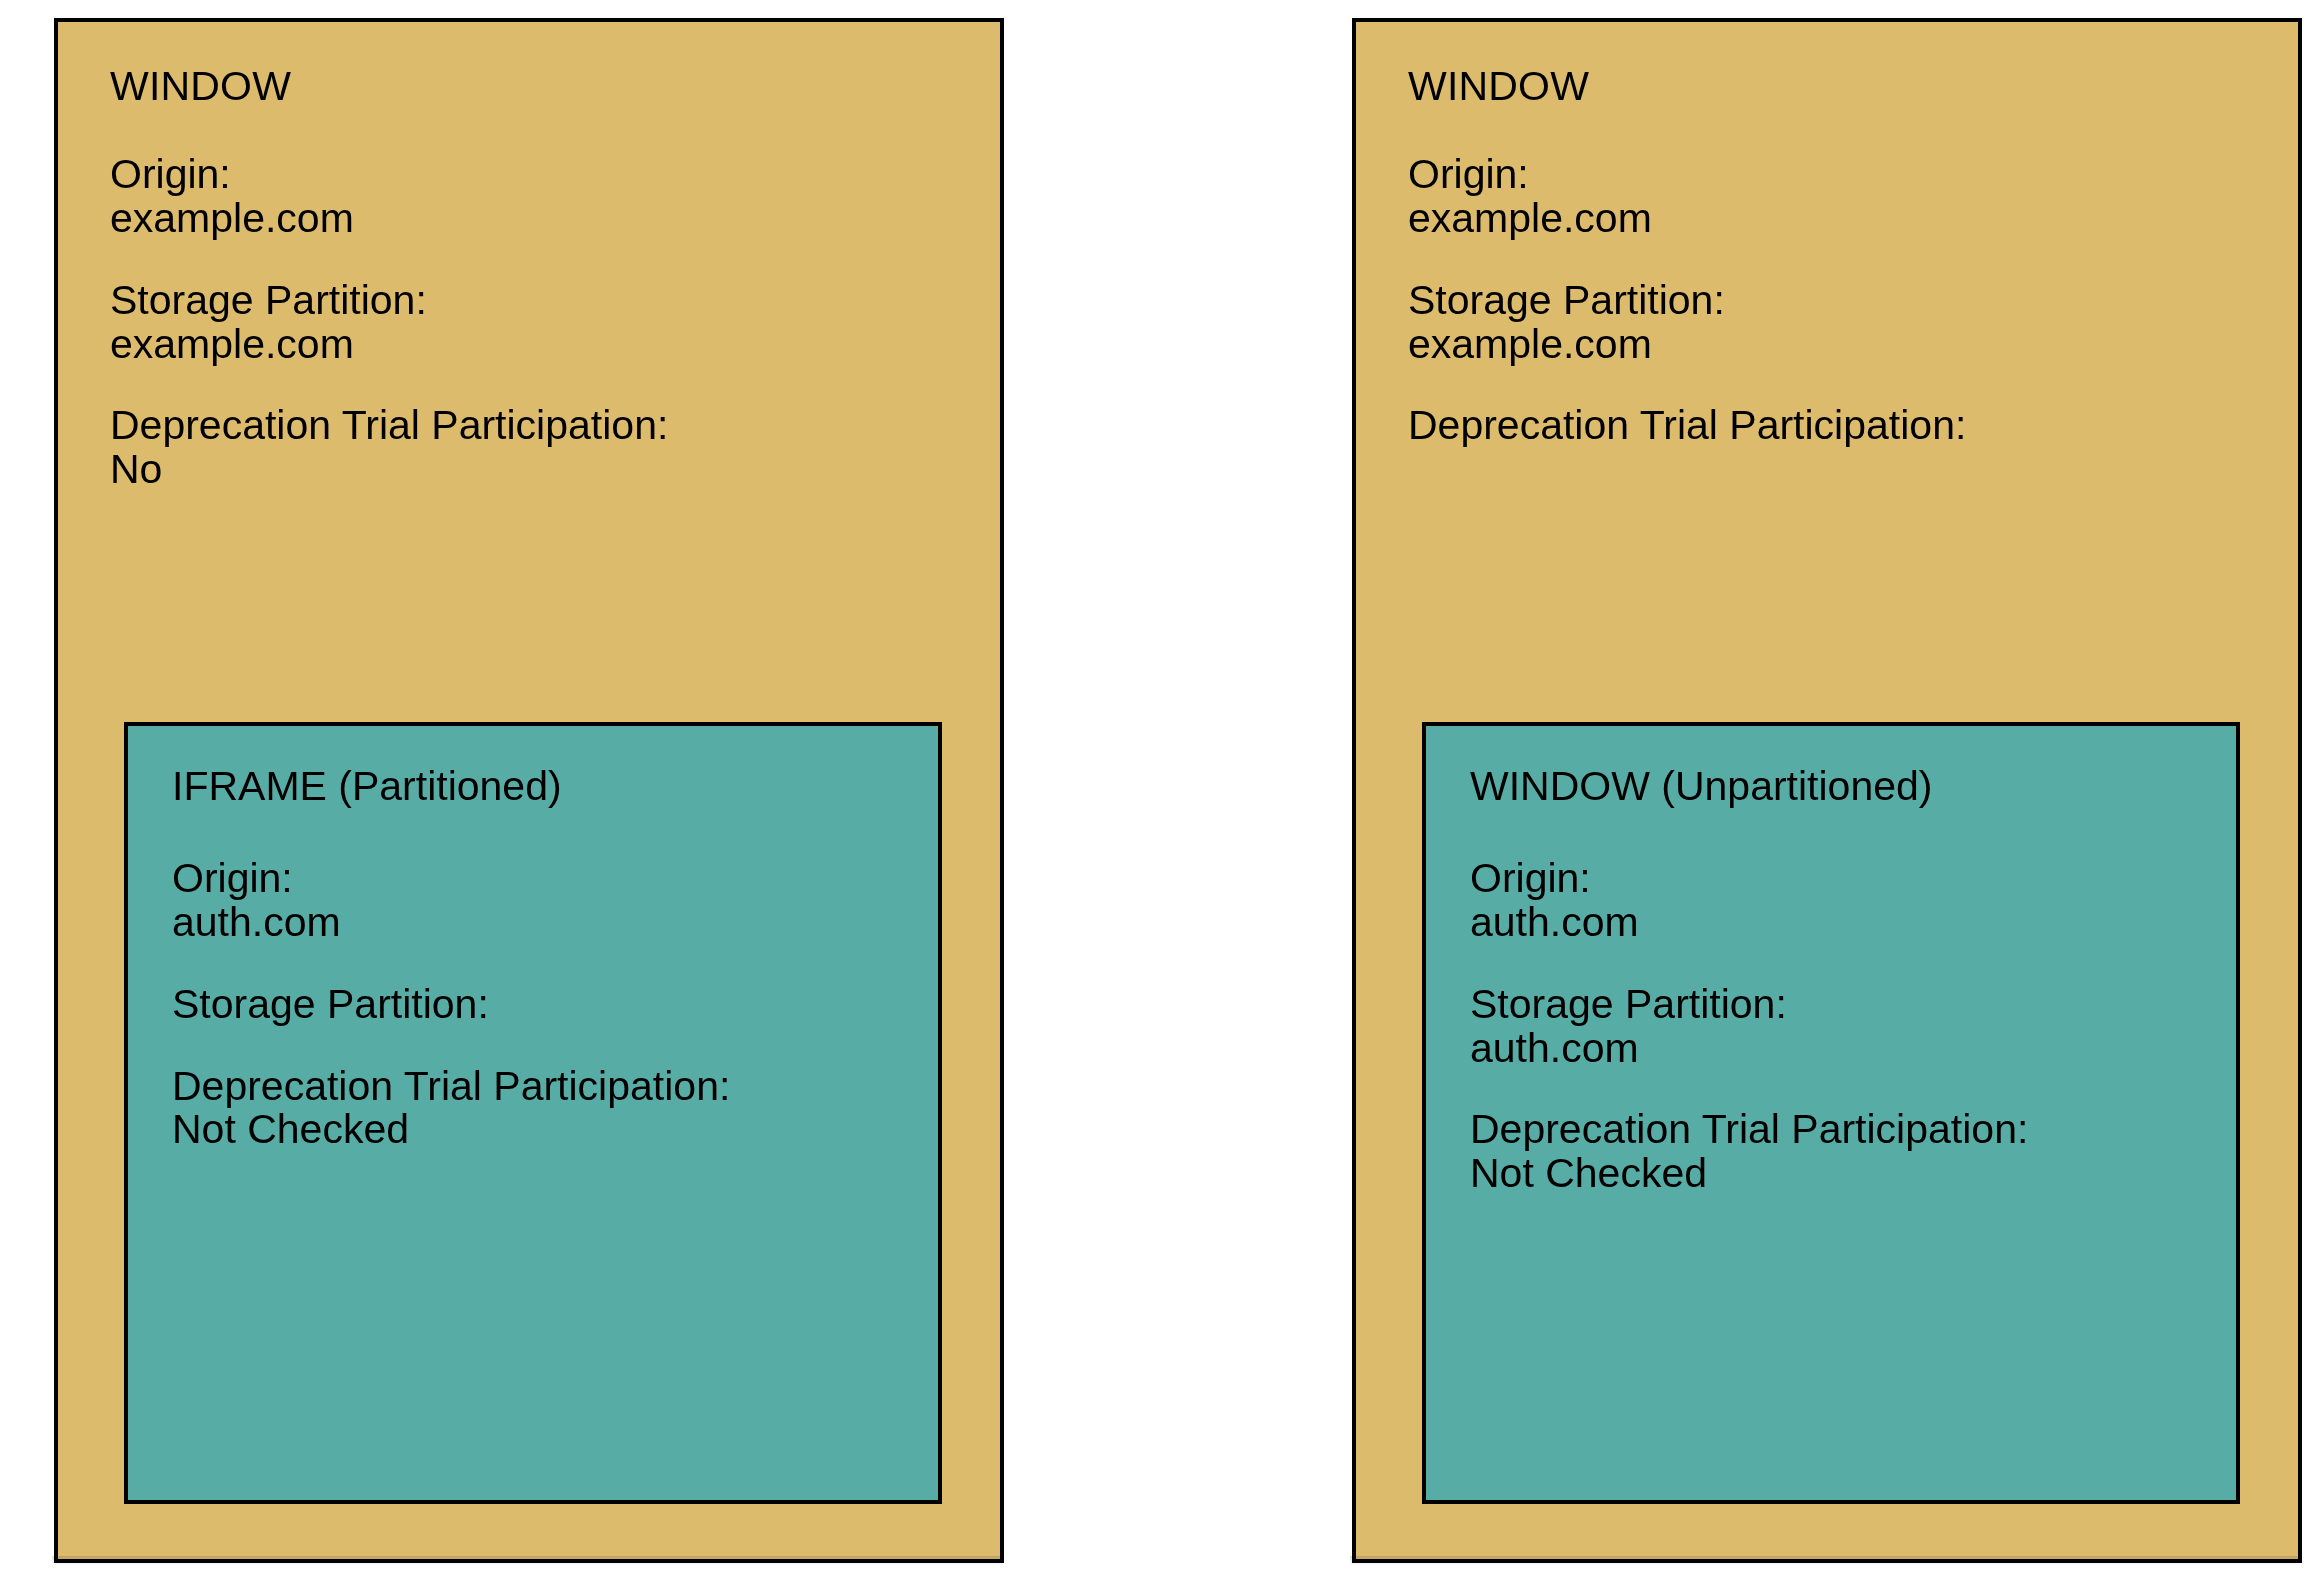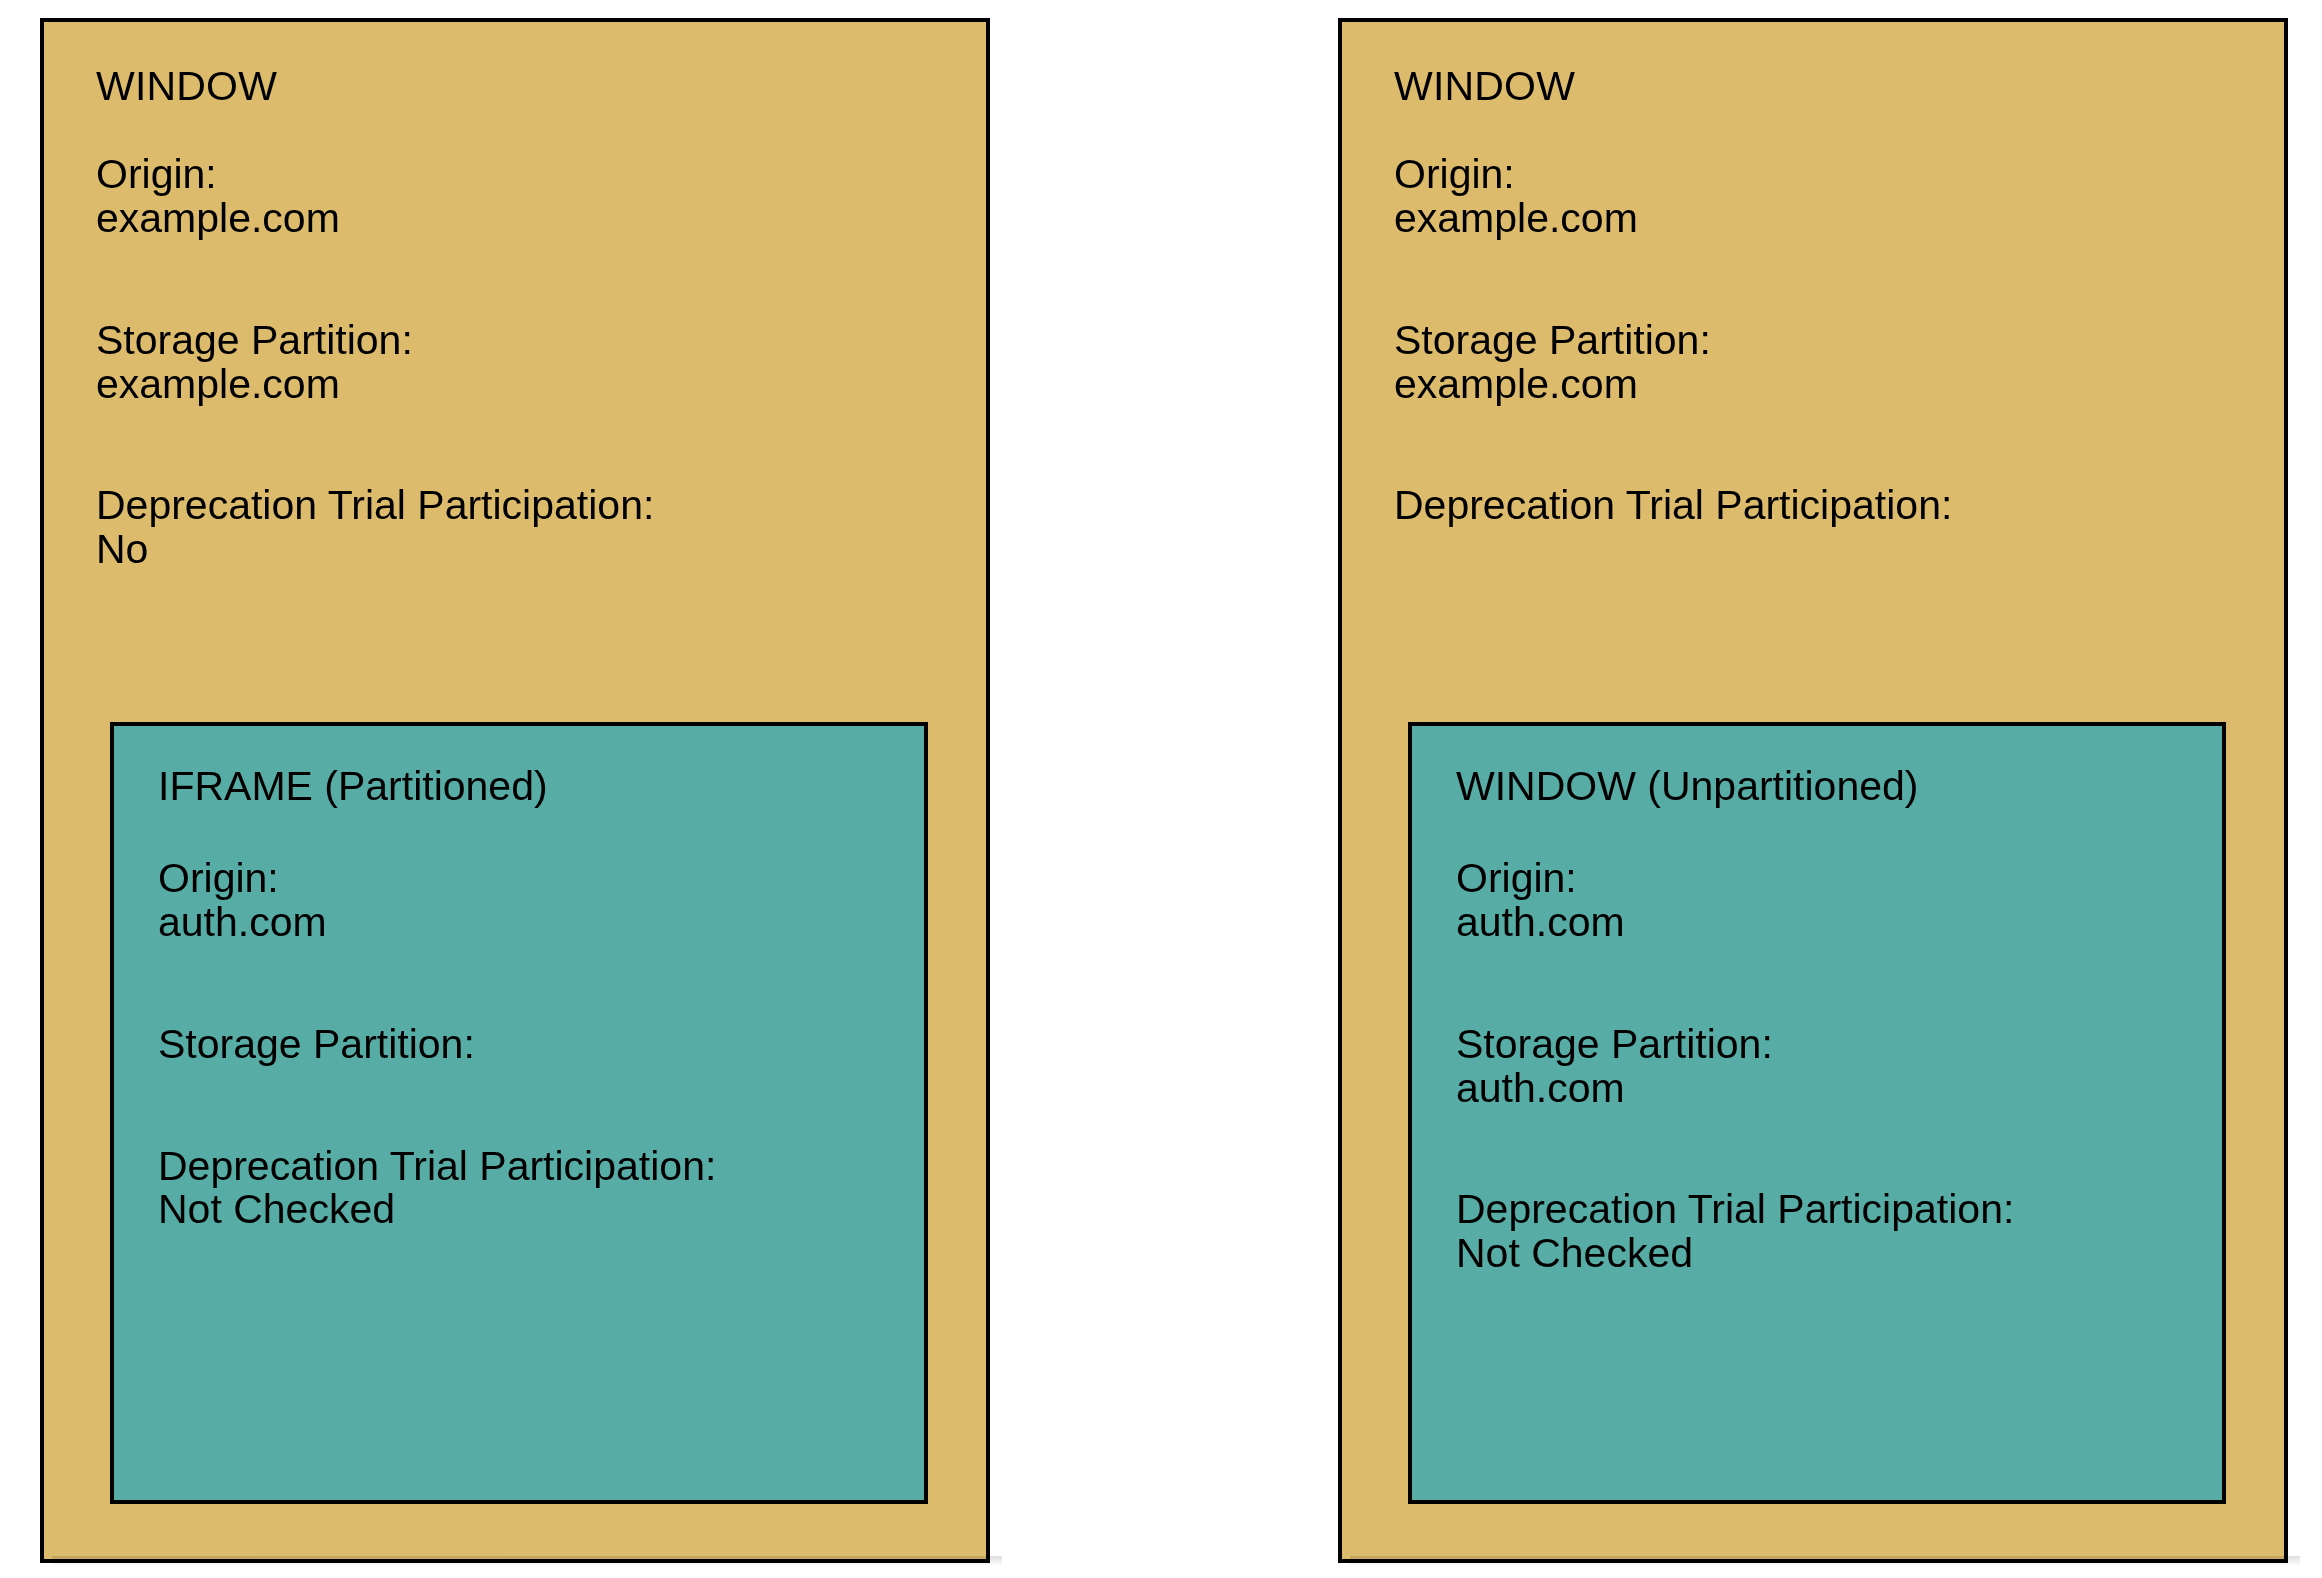--- a/index.html
+++ b/index.html
@@ -22,21 +22,21 @@
   }
   .diagram {
     position: absolute;
     left: 0;
     top: 0;
     width: 2322px;
     height: 1578px;
     display: flex;
     flex-direction: row;
     align-items: flex-start;
-    padding: 18px 0 0 40px;
+    padding: 18px 0 0 54px;
     box-sizing: border-box;
     gap: 348px;
   }
   .window-box {
     position: relative;
     width: 950px;
     height: 1545px;
     background: #ddbb6d;
     border: 4px solid #000000;
     box-sizing: border-box;
@@ -49,21 +49,20 @@
     margin: 0 0 46px 0;
   }
   .field {
     margin: 0 0 0 0;
     font-size: 41px;
     line-height: 1.07;
   }
   .field-label {
     display: block;
     white-space: nowrap;
-    margin-top: 40px;
   }
   .field-value {
     display: block;
     white-space: nowrap;
   }
   .field-value.bold {
     font-weight: normal;
   }
   .spacer-sm { height: 38px; }
   .spacer-md { height: 38px; }

